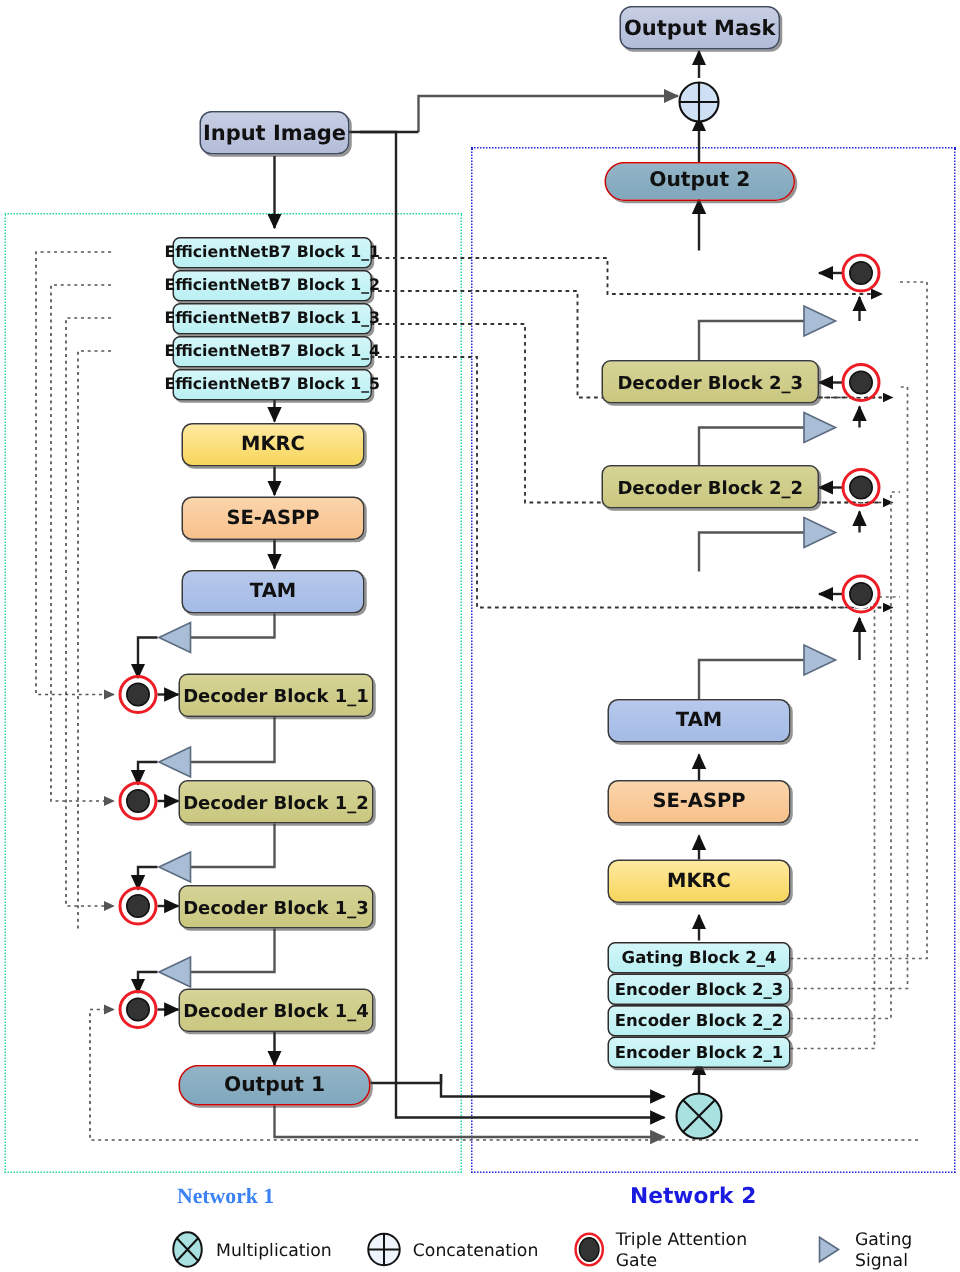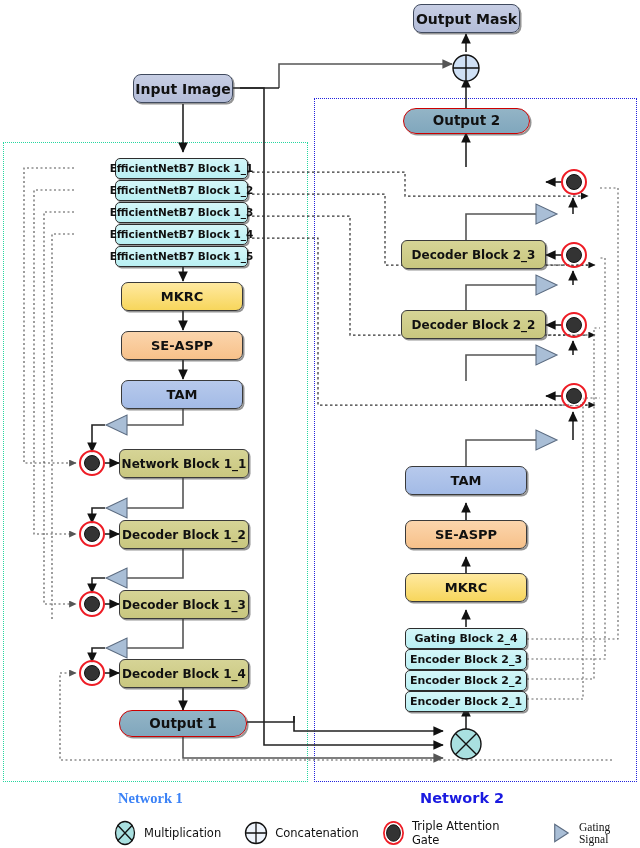--- a/index.html
+++ b/index.html
@@ -176,21 +176,21 @@
   <div class="node n-enc" style="left:115px;top:158px;width:133px;height:21px;">EfficientNetB7 Block 1_1</div>
   <div class="node n-enc" style="left:115px;top:180px;width:133px;height:21px;">EfficientNetB7 Block 1_2</div>
   <div class="node n-enc" style="left:115px;top:202px;width:133px;height:21px;">EfficientNetB7 Block 1_3</div>
   <div class="node n-enc" style="left:115px;top:224px;width:133px;height:21px;">EfficientNetB7 Block 1_4</div>
   <div class="node n-enc" style="left:115px;top:246px;width:133px;height:21px;">EfficientNetB7 Block 1_5</div>
 
   <div class="node n-mkrc" style="left:121px;top:282px;width:122px;height:29px;">MKRC</div>
   <div class="node n-aspp" style="left:121px;top:331px;width:122px;height:29px;">SE-ASPP</div>
   <div class="node n-tam" style="left:121px;top:380px;width:122px;height:29px;">TAM</div>
 
-  <div class="node n-dec" style="left:119px;top:449px;width:130px;height:29px;">Network Block 1_1</div>
+  <div class="node n-dec" style="left:119px;top:449px;width:130px;height:29px;">Decoder Block 1_1</div>
   <div class="node n-dec" style="left:119px;top:520px;width:130px;height:29px;">Decoder Block 1_2</div>
   <div class="node n-dec" style="left:119px;top:590px;width:130px;height:29px;">Decoder Block 1_3</div>
   <div class="node n-dec" style="left:119px;top:659px;width:130px;height:29px;">Decoder Block 1_4</div>
 
   <div class="node n-out" style="left:119px;top:710px;width:128px;height:27px;">Output 1</div>
 
   <div class="node n-out" style="left:403px;top:108px;width:127px;height:26px;">Output 2</div>
 
   <div class="node n-dec" style="left:401px;top:240px;width:145px;height:29px;">Decoder Block 2_3</div>
   <div class="node n-dec" style="left:401px;top:310px;width:145px;height:29px;">Decoder Block 2_2</div>
@@ -300,21 +300,21 @@
       </svg>
       <span class="leg-text">Concatenation</span>
     </div>
     <div class="leg-item" style="margin-left:22px;">
       <svg width="26" height="26" viewBox="0 0 26 26">
         <ellipse cx="13" cy="13" rx="10" ry="11.5" fill="none" stroke="#ee1c25" stroke-width="1.8"></ellipse>
         <ellipse cx="13" cy="13" rx="7.2" ry="8.6" fill="#333" stroke="#111" stroke-width="1"></ellipse>
       </svg>
       <span class="leg-text">Triple Attention Gate</span>
     </div>
-    <div class="leg-item" style="margin-left:22px;font-family:Liberation Serif, serif;">
+    <div class="leg-item" style="margin-left:22px;">
       <svg width="26" height="26" viewBox="0 0 26 26">
         <path d="M7,4 L7,22 L21,13 z" fill="#a9bed6" stroke="#5b6b80" stroke-width="1.2"></path>
       </svg>
       <span class="leg-text">Gating Signal</span>
     </div>
   </div>
 
 </div>
 
 </body></html>

